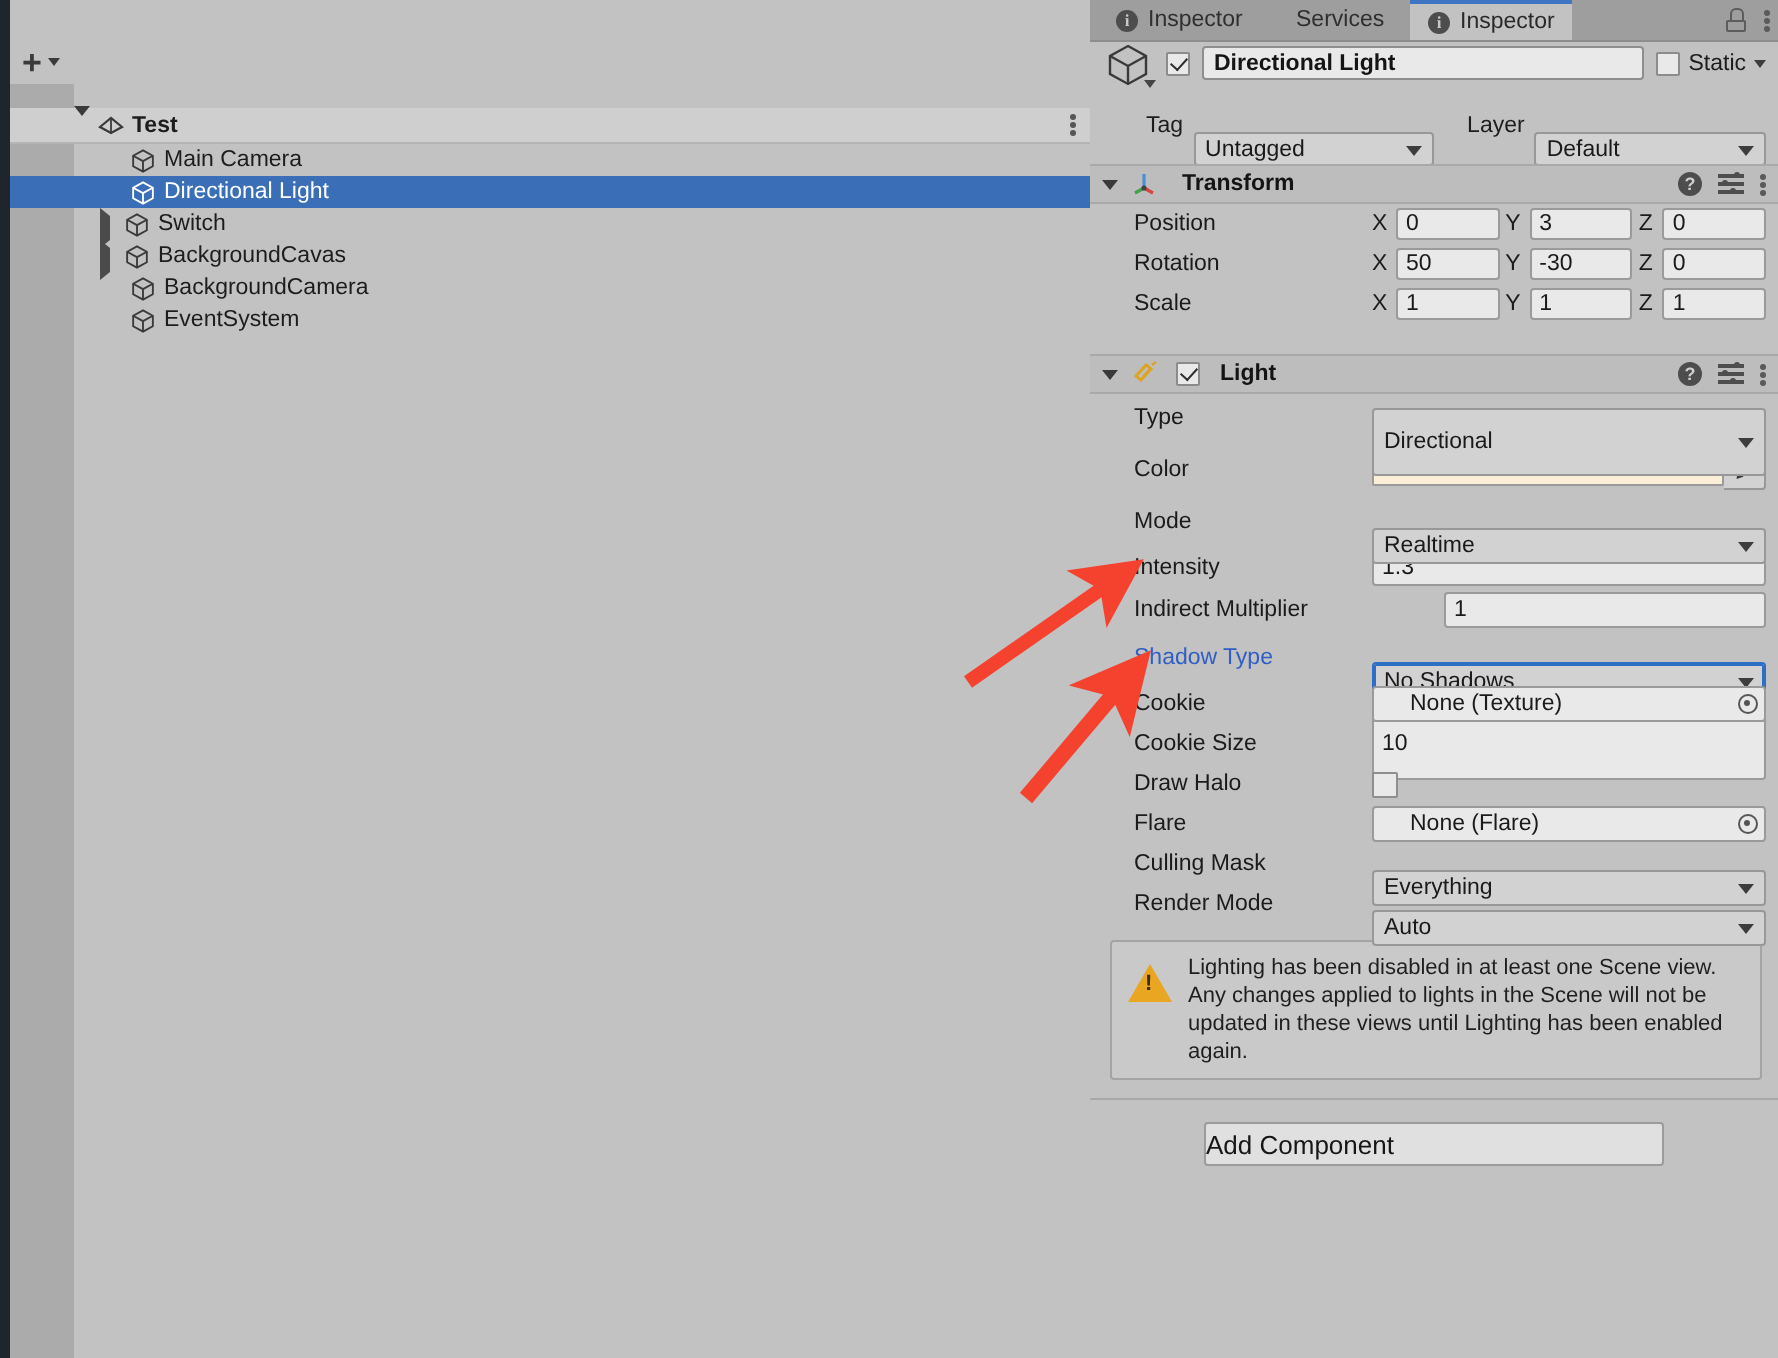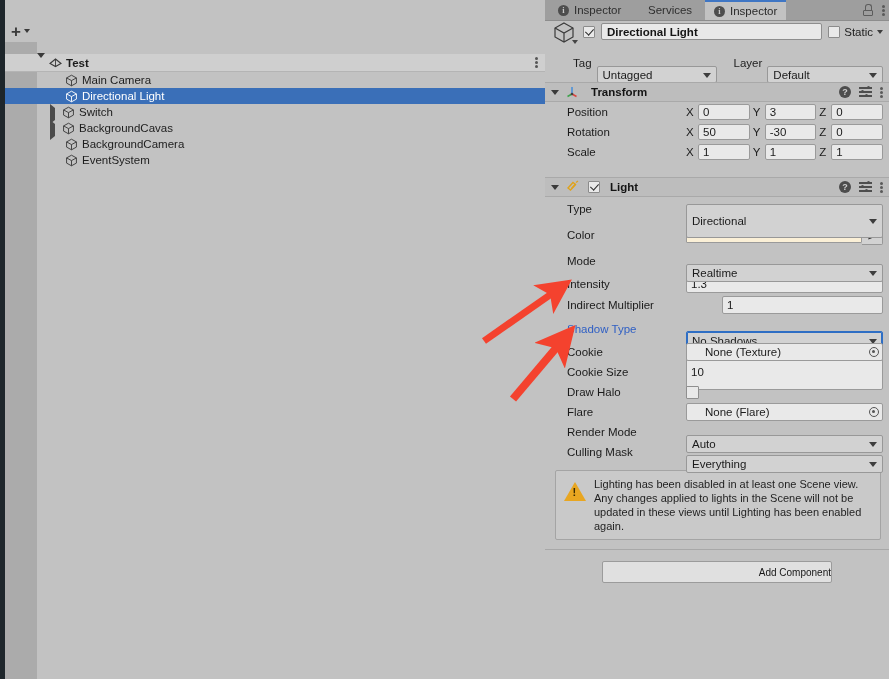--- a/index.html
+++ b/index.html
@@ -147,21 +147,21 @@
   }
   .warn-tri{width:0;height:0;border-left:11px solid transparent;border-right:11px solid transparent;
             border-bottom:19px solid #e8a621;position:relative;flex:none;margin-top:5px;}
   .warn-tri:after{content:"!";position:absolute;left:-2.5px;top:4px;font-size:11px;font-weight:bold;color:#3a2b00;}
   .warn-text{font-size:11px;line-height:14px;color:#1f1f1f;}
 
   .divider{height:1px;background:#a8a8a8;margin-top:9px;}
   .add-comp-wrap{display:flex;justify-content:center;margin-top:11px;}
   .add-comp{
     width:228px;height:20px;background:#e0e0e0;border:1px solid #9b9b9b;border-radius:2px;
-    display:flex;align-items:center;justify-content:flex-end;font-size:10px;color:#161616;
+    display:flex;align-items:center;justify-content:flex-start;font-size:13px;color:#161616;
   }
 
   
   #arrows{position:absolute;left:0;top:0;width:889px;height:679px;pointer-events:none;}
 </style>
 </head>
 <body>
 
 <div id="root">
 
@@ -506,31 +506,31 @@
 
       <div class="prop-row" style="height:20px;">
         <span class="prop-label">Flare</span>
         <span class="obj-field" style="height:18px;">
           <span>None (Flare)</span>
           <span class="obj-dot"></span>
         </span>
       </div>
 
       <div class="prop-row" style="height:20px;">
+        <span class="prop-label">Culling Mask</span>
+        <span class="dd" style="flex:1;height:18px;">
+          <span>Everything</span>
+          <span class="dd-caret"></span>
+        </span>
+      </div>
+
+      <div class="prop-row" style="height:20px;">
         <span class="prop-label">Render Mode</span>
         <span class="dd" style="flex:1;height:18px;">
           <span>Auto</span>
-          <span class="dd-caret"></span>
-        </span>
-      </div>
-
-      <div class="prop-row" style="height:20px;">
-        <span class="prop-label">Culling Mask</span>
-        <span class="dd" style="flex:1;height:18px;">
-          <span>Everything</span>
           <span class="dd-caret"></span>
         </span>
       </div>
 
       <div class="warn-box">
         <span class="warn-tri"></span>
         <span class="warn-text">Lighting has been disabled in at least one Scene view. Any changes applied to lights in the Scene will not be updated in these views until Lighting has been enabled again.</span>
       </div>
 
       <div class="divider"></div>

